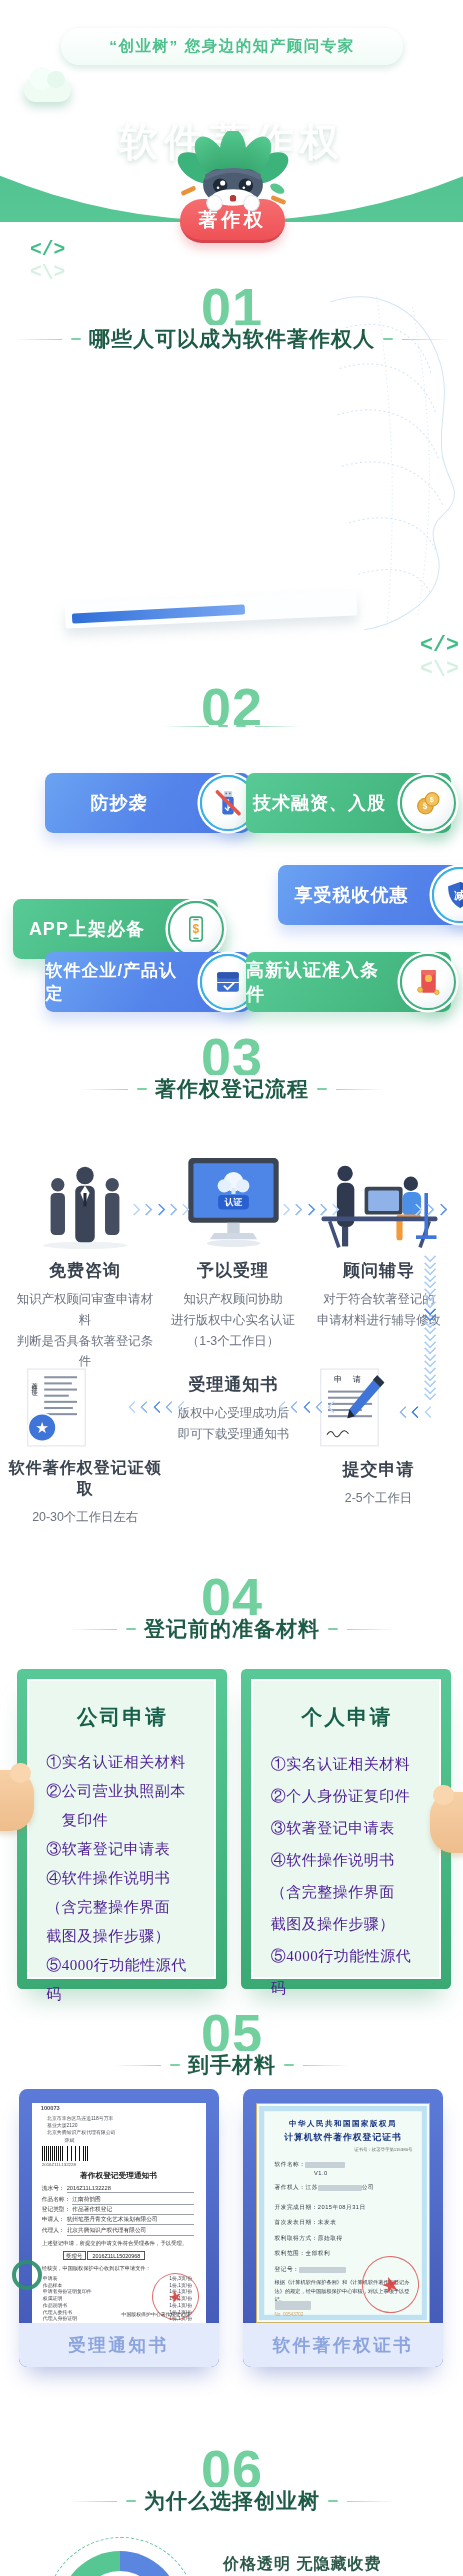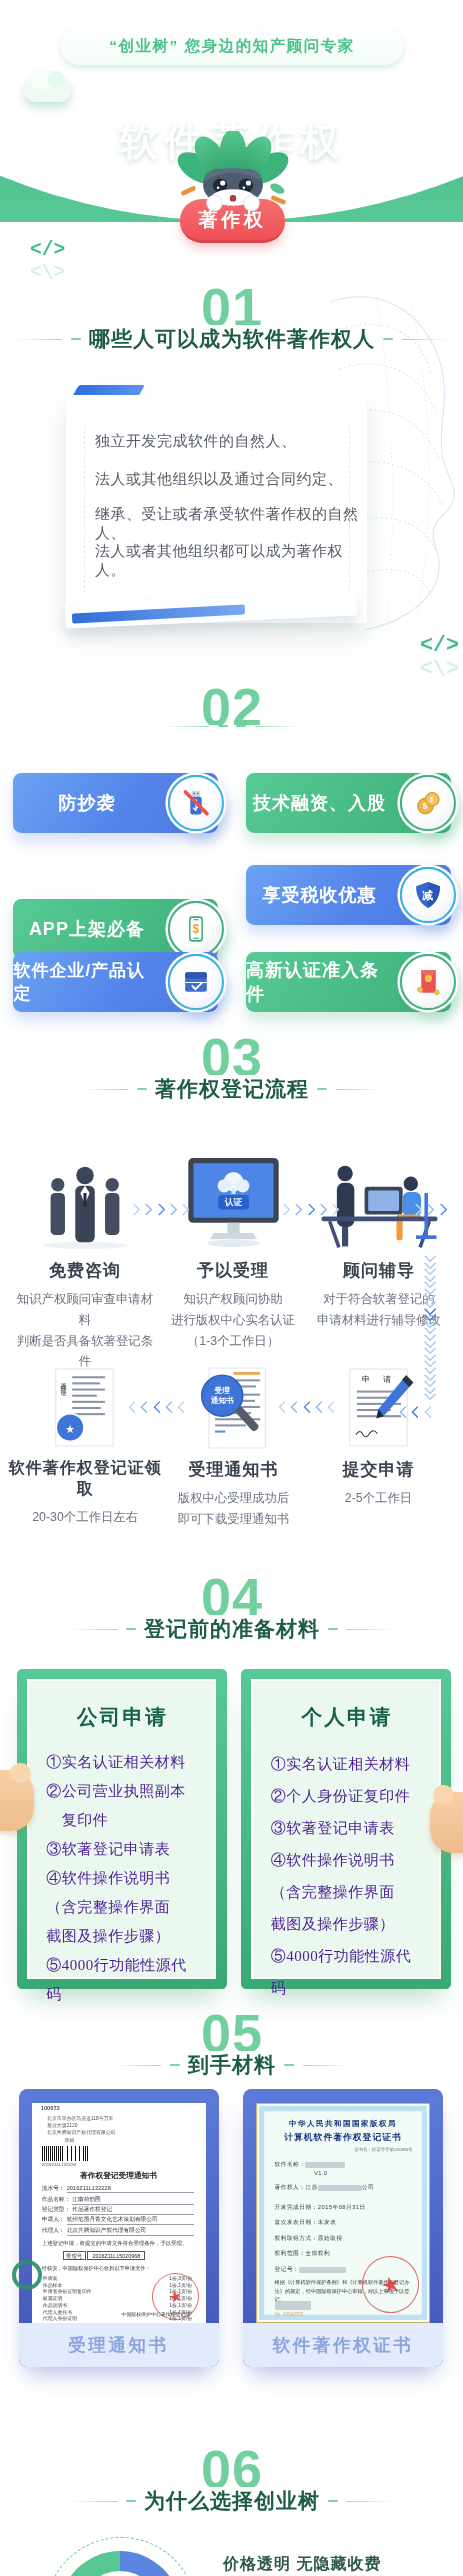--- a/index.html
+++ b/index.html
@@ -48,32 +48,32 @@
   .dashcol{position:absolute;top:33px;bottom:30px;border-left:1.5px dashed #e3e8ee;}
   .card1 p{position:absolute;left:29px;margin:0;font-size:15px;color:#565d68;letter-spacing:0.5px;}
   .curl-page{position:absolute;left:65px;top:597px;width:292px;height:25px;background:#fdfeff;
              transform:rotate(-2.6deg);box-shadow:0 7.2px 11.3px rgba(140,165,180,.25);border-radius:2.1px;}
   .curl{position:absolute;left:72px;top:609px;width:173px;height:10.3px;border-radius:2.1px;
         background:linear-gradient(90deg,#2f6fd8,#7aa8f2);transform:rotate(-3deg);}
 
   
   .bcard{position:absolute;width:205px;height:60px;border-radius:8.2px;display:flex;align-items:center;
          justify-content:center;padding-right:58px;box-sizing:border-box;color:#fff;font-size:18px;font-weight:bold;letter-spacing:1px;}
-  .bcard.blue{background:linear-gradient(125deg,#6ba3f2 0%,#5484ea 55%,#4d7ae6 100%);box-shadow:0 8.2px 13.4px rgba(90,130,230,.25);}
+  .bcard.blue{background:linear-gradient(125deg,#6ba3f2 0%,#5484ea 55%,#4d7ae6 100%);box-shadow:0 8.2px 13.4px rgba(90,130,230,.25);margin-left:32px;}
   .bcard.green{background:linear-gradient(125deg,#57ca95 0%,#3dae77 100%);box-shadow:0 8.2px 13.4px rgba(70,180,130,.25);}
   .bcircle{position:absolute;top:50%;right:-5.2px;transform:translateY(-50%);width:52px;height:52px;border-radius:50%;
            background:radial-gradient(circle at 35% 30%,#ffffff 48%,#e2ebef 100%);
            display:flex;align-items:center;justify-content:center;}
   .bcircle.blue{border:2.6px solid #36b3e3;box-shadow:0 0 0 2.6px #ffffff,6.2px 8.2px 11.3px rgba(60,120,200,.28);}
   .bcircle.green{border:2.6px solid #43b07f;box-shadow:0 0 0 2.6px #ffffff,6.2px 8.2px 11.3px rgba(60,170,120,.28);}
 
   
   .step{position:absolute;width:144px;text-align:center;}
   .step .illo{height:100px;display:flex;align-items:flex-end;justify-content:center;}
-  .step .illo2{height:85px;display:flex;align-items:flex-end;justify-content:center;font-family:Liberation Mono, monospace;}
+  .step .illo2{height:85px;display:flex;align-items:flex-end;}
   .step h4{margin:9.3px 0 0 0;font-size:17px;color:#3a4350;letter-spacing:1px;}
   .step p{margin:7.2px 0 0 0;font-size:12.4px;color:#6b7280;line-height:20.6px;}
   .chev{display:inline-block;width:6.7px;height:6.7px;border-top:2.1px solid;border-right:2.1px solid;border-radius:1px;}
   .chev.r{transform:rotate(45deg);}
   .chev.l{transform:rotate(-135deg);}
   .chev.d{transform:rotate(135deg);}
   .agroup{position:absolute;display:flex;gap:3.6px;align-items:center;}
   .rail{position:absolute;display:flex;flex-direction:column;gap:0;align-items:center;}
   .rail .chev{margin-top:-2.1px;}
 
@@ -186,29 +186,20 @@
       <path d="M48,160 C130,132 210,166 236,250" stroke-dasharray="4 5"></path>
       <path d="M44,250 C126,222 212,252 242,340" stroke-dasharray="4 5"></path>
       <path d="M52,350 C130,326 216,352 250,428" stroke-dasharray="4 5"></path>
       <path d="M66,460 C140,436 212,456 236,516" stroke-dasharray="4 5"></path>
       <path d="M84,560 C150,540 206,552 226,600" stroke-dasharray="4 5"></path>
       <path d="M120,20 C150,220 160,420 140,660" stroke-dasharray="2 6"></path>
       <path d="M190,40 C226,240 236,420 200,640" stroke-dasharray="2 6"></path>
     </g>
   </svg>
 
-  <div class="card1">
-    <div class="tab"></div>
-    <div class="dashcol" style="left:17.5px;"></div>
-    <div class="dashcol" style="right:17.5px;"></div>
-    <p style="top:39px;">独立开发完成软件的自然人、</p>
-    <p style="top:77px;">法人或其他组织以及通过合同约定、</p>
-    <p style="top:112px;">继承、受让或者承受软件著作权的自然人、</p>
-    <p style="top:149px;">法人或者其他组织都可以成为著作权人。</p>
-  </div>
   <div class="curl-page"></div>
   <div class="curl"></div>
 
   <div class="codeicon" style="left:420px;top:633px;font-size:21.6px;">
     <span>&lt;/&gt;</span>
     <span class="refl">&lt;/&gt;</span>
   </div>
 
   <div class="sec-head" style="top:681px;">
     <div class="sec-num">02</div>
@@ -425,41 +416,20 @@
         </g>
         <circle cx="66" cy="118" r="27" fill="#3f74d8" stroke="#ffffff" stroke-width="3"></circle>
         <text x="66" y="129" text-anchor="middle" font-size="30" fill="#ffffff">★</text>
       </svg>
     </div>
     <h4 style="font-size:16px;">软件著作权登记证领取</h4>
     <p>20-30个工作日左右</p>
   </div>
 
   <div class="step" style="left:156px;top:1364px;width:155px;">
-    <div class="illo2">
-      <svg width="103" height="82" viewBox="0 0 200 160">
-        <rect x="52" y="2" width="110" height="156" fill="#ffffff" stroke="#dfe4ec" stroke-width="2"></rect>
-        <rect x="100" y="10" width="52" height="5" fill="#f0a23c"></rect>
-        <g fill="#8a93a5">
-          <rect x="100" y="24" width="52" height="4"></rect>
-            <rect x="100" y="36" width="44" height="4"></rect>
-          <rect x="64" y="52" width="88" height="4"></rect>
-            <rect x="64" y="64" width="78" height="4"></rect>
-          <rect x="64" y="76" width="88" height="4"></rect>
-            <rect x="64" y="88" width="70" height="4"></rect>
-          <rect x="64" y="100" width="88" height="4"></rect>
-            <rect x="64" y="112" width="60" height="4"></rect>
-        </g>
-        <rect x="64" y="124" width="20" height="4" fill="#4a8fe8"></rect>
-        <circle cx="78" cy="56" r="40" fill="#3f74d8" stroke="#2f5fc0" stroke-width="3"></circle>
-        <text x="78" y="50" text-anchor="middle" font-size="15" font-weight="bold" fill="#ffffff">受理</text>
-        <text x="78" y="70" text-anchor="middle" font-size="15" font-weight="bold" fill="#ffffff">通知书</text>
-        <rect x="102" y="86" width="16" height="56" rx="7" fill="#555d6b" transform="rotate(-42 102 86)"></rect>
-      </svg>
-    </div>
     <h4>受理通知书</h4>
     <p><span>版权中心受理成功后</span><br><span>即可下载受理通知书</span></p>
   </div>
 
   <div class="step" style="left:301px;top:1364px;width:155px;">
     <div class="illo2">
       <svg width="98" height="82" viewBox="0 0 190 160">
         <rect x="38" y="4" width="112" height="150" fill="#ffffff" stroke="#dfe4ec" stroke-width="2"></rect>
         <text x="94" y="30" text-anchor="middle" font-size="16" fill="#2f3640" letter-spacing="8">申 请</text>
         <g fill="#8a93a5">

